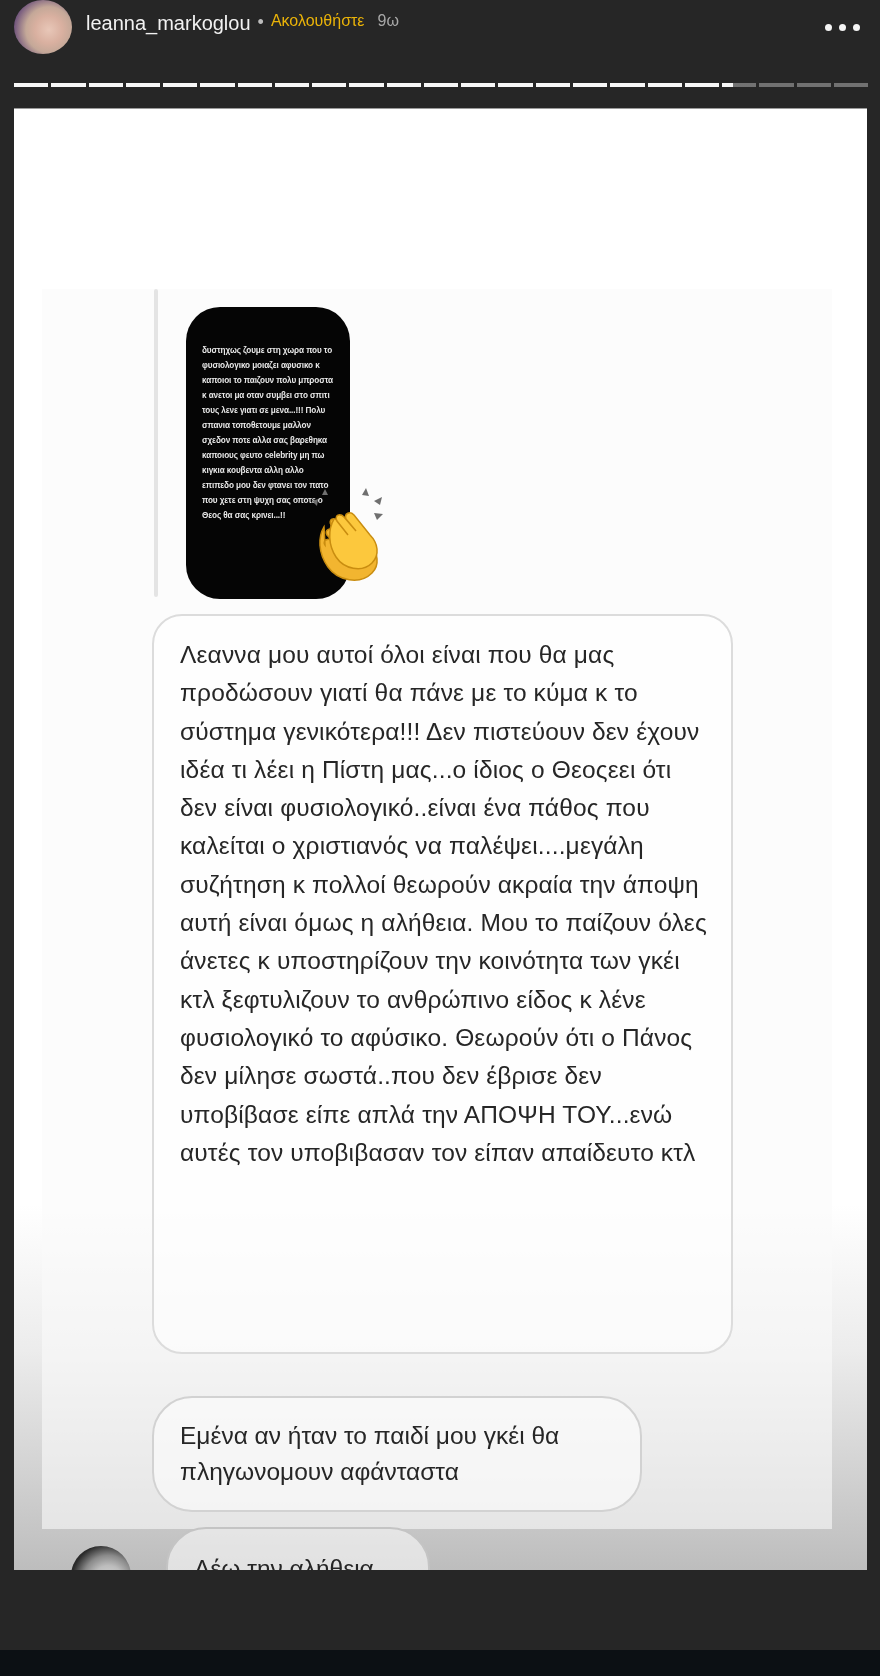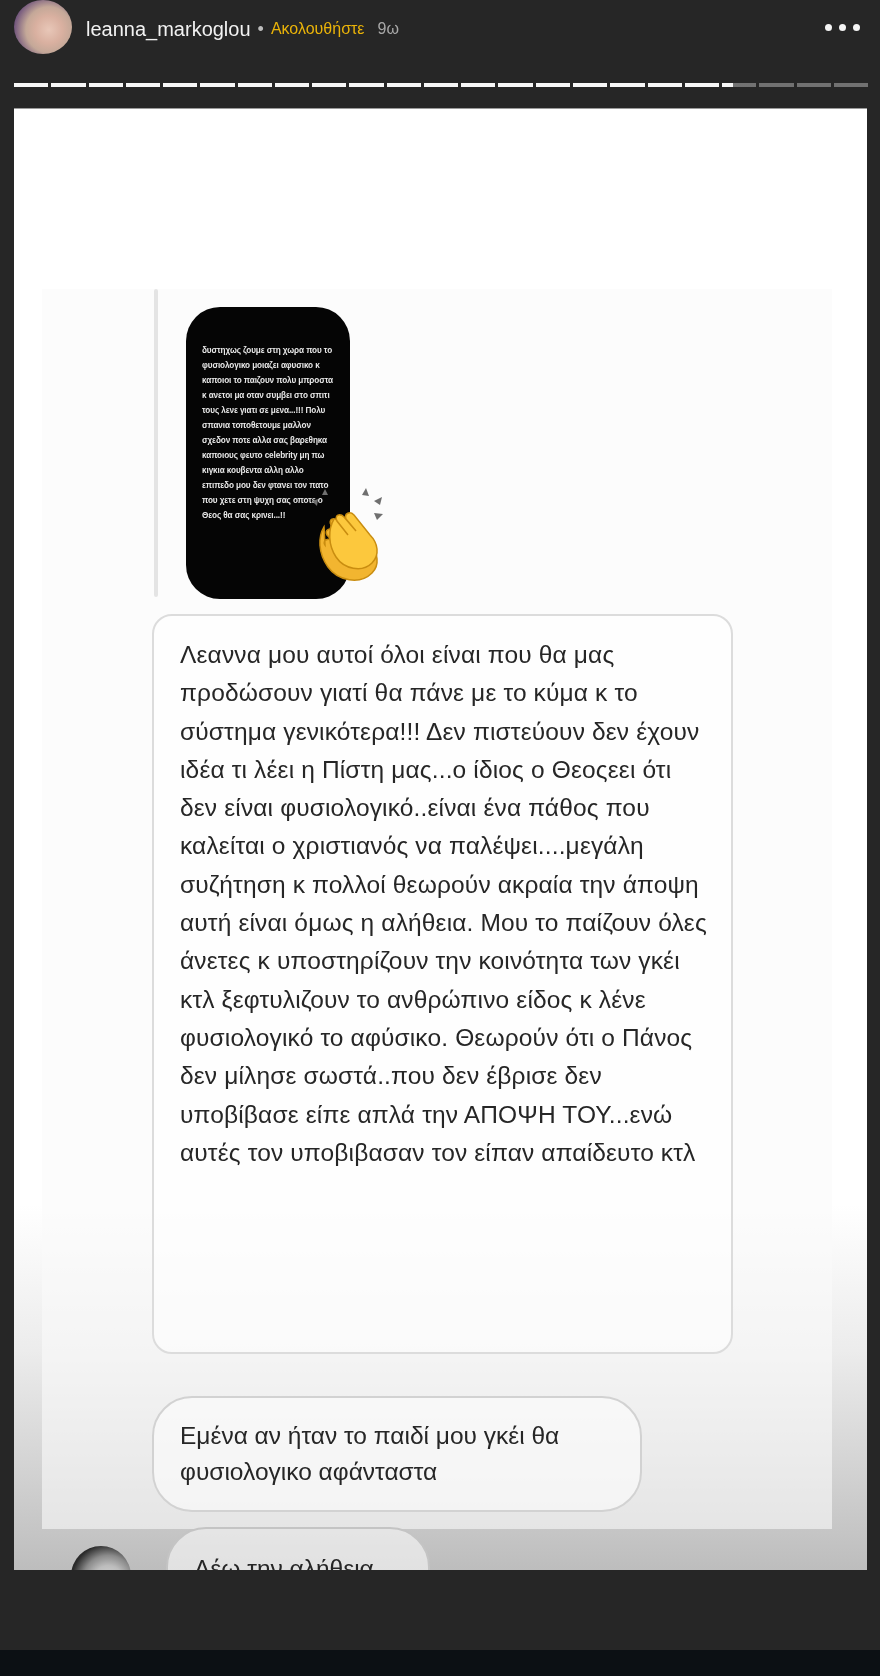--- a/index.html
+++ b/index.html
@@ -2,21 +2,21 @@
 <html><head>
 <meta charset="utf-8">
 <style>
   * { box-sizing: border-box; margin: 0; padding: 0; }
   html, body { width: 880px; height: 1676px; background: #262626; overflow: hidden; }
   body { font-family: "Liberation Sans", sans-serif; position: relative; }
 
   .header { position: absolute; left: 0; top: 0; width: 880px; height: 64px; }
   .avatar-main { position: absolute; left: 14px; top: 0; width: 58px; height: 54px; border-radius: 50%;
     background: radial-gradient(circle at 60% 55%, #e8c7b8 0%, #d9b0a0 30%, #c4a898 50%, #6a4e7a 78%, #2a1f3a 100%); }
-  .header-line { position: absolute; left: 86px; top: 12px; height: 34px; display: flex; align-items: center; gap: 7px; white-space: nowrap; }
+  .header-line { position: absolute; left: 86px; top: 12px; height: 34px; display: flex; gap: 7px; white-space: nowrap; }
   .username { color: #f2f2f2; font-size: 20px; }
   .dot-sep { color: #bdbdbd; font-size: 18px; }
   .follow { color: #eab308; font-size: 16px; cursor: pointer; }
   .time { color: #a8a8a8; font-size: 16px; margin-left: 6px; }
   .more { position: absolute; right: 20px; top: 24px; display: flex; gap: 7px; cursor: pointer; }
   .more span { width: 7px; height: 7px; background: #f4f4f4; border-radius: 50%; }
 
   .progress { position: absolute; left: 14px; top: 83px; width: 854px; height: 5px; display: flex; gap: 3px; }
   .seg { flex: 1; height: 3.5px; background: rgba(255,255,255,0.35); position: relative; }
   .seg.done { background: #f7f7f7; }
@@ -31,21 +31,21 @@
   .quote-bar { position: absolute; left: 140px; top: 180px; width: 4px; height: 308px; background: #e4e4e4; border-radius: 2px; }
 
   .story-thumb { position: absolute; left: 172px; top: 198px; width: 164px; height: 292px;
     background: #050505; border-radius: 34px; padding: 36px 16px 20px 16px; overflow: hidden; }
   .story-thumb-text { color: #e8e8e8; font-size: 8.2px; line-height: 15px; font-weight: bold; letter-spacing: -0.1px;
     word-wrap: break-word; text-align: left; filter: blur(0.25px); }
   .clap-svg { position: absolute; left: 290px; top: 378px; }
 
   .bubble { position: absolute; background: rgba(255,255,255,0.55); border: 2px solid #dcdcdc; color: #262626;
     font-family: "Liberation Sans", sans-serif; }
-  .bubble-1 { left: 138px; top: 505px; width: 581px; height: 740px; border-radius: 20px; padding: 20px 24px 0 26px; }
+  .bubble-1 { left: 138px; top: 505px; width: 581px; height: 740px; border-radius: 30px; padding: 20px 24px 0 26px; }
   .bubble-1 .para { font-size: 24.5px; line-height: 38.3px; letter-spacing: 0.15px; }
   .bubble-1 .para + .para { margin-top: 4px; }
   .bubble-2 { left: 138px; top: 1287px; width: 490px; height: 116px; border-radius: 40px; padding: 20px 26px;
     font-size: 24.5px; line-height: 36px; border-color: #d2d2d2; }
   .bubble-3 { left: 152px; top: 1418px; width: 264px; height: 82px; border-radius: 40px; padding: 22px 26px;
     font-size: 24.5px; line-height: 36px; border-color: #c4c4c4; }
 
   .avatar-reply { position: absolute; left: 57px; top: 1437px; width: 60px; height: 60px; border-radius: 50%;
     background: radial-gradient(circle at 62% 58%, #d8d8d8 0%, #bcbcbc 30%, #8a8a8a 50%, #2c2c2c 72%, #111 100%); }
 
@@ -113,20 +113,20 @@
     <g>
       <path d="M20 40 C14 50 14 66 24 80 C34 94 56 98 68 86 C76 78 74 66 66 56 L46 34 C42 30 36 32 38 38 L48 50 L34 34 C30 30 24 32 27 38 L40 54 L30 44 C26 40 20 43 23 48 L34 60 L28 54 C24 50 18 54 21 58 Z" fill="#f2b530" stroke="#c98d10" stroke-width="1.5"></path>
       <path d="M30 32 C24 42 24 58 32 70 C40 82 58 86 68 76 C76 68 74 56 66 48 L50 28 C46 24 40 26 42 32 L52 44 L40 30 C36 26 30 28 33 34 L44 48" fill="#fcc83d" stroke="#c98d10" stroke-width="1.5"></path>
     </g>
   </svg>
 
   <div class="bubble bubble-1">
     <p class="para">Λεαννα μου αυτοί όλοι είναι που θα μας προδώσουν γιατί θα πάνε με το κύμα κ το σύστημα γενικότερα!!! Δεν πιστεύουν δεν έχουν ιδέα τι λέει η Πίστη μας...ο ίδιος ο Θεοςεει ότι δεν είναι φυσιολογικό..είναι ένα πάθος που καλείται ο χριστιανός να παλέψει....μεγάλη συζήτηση κ πολλοί θεωρούν ακραία την άποψη αυτή είναι όμως η αλήθεια. Μου το παίζουν όλες άνετες κ υποστηρίζουν την κοινότητα των γκέι κτλ ξεφτυλιζουν το ανθρώπινο είδος κ λένε φυσιολογικό το αφύσικο. Θεωρούν ότι ο Πάνος δεν μίλησε σωστά..που δεν έβρισε δεν υποβίβασε είπε απλά την ΑΠΟΨΗ ΤΟΥ...ενώ αυτές τον υποβιβασαν τον είπαν απαίδευτο κτλ</p>
   </div>
 
-  <div class="bubble bubble-2">Εμένα αν ήταν το παιδί μου γκέι θα φυσιολογικο αφάνταστα</div>
+  <div class="bubble bubble-2">Εμένα αν ήταν το παιδί μου γκέι θα πληγωνομουν αφάνταστα</div>
 
   <div class="avatar-reply"></div>
   <div class="bubble bubble-3">Λέω την αλήθεια</div>
 
 </div>
 
 <div class="bottom-band"></div>
 
 </body></html>

